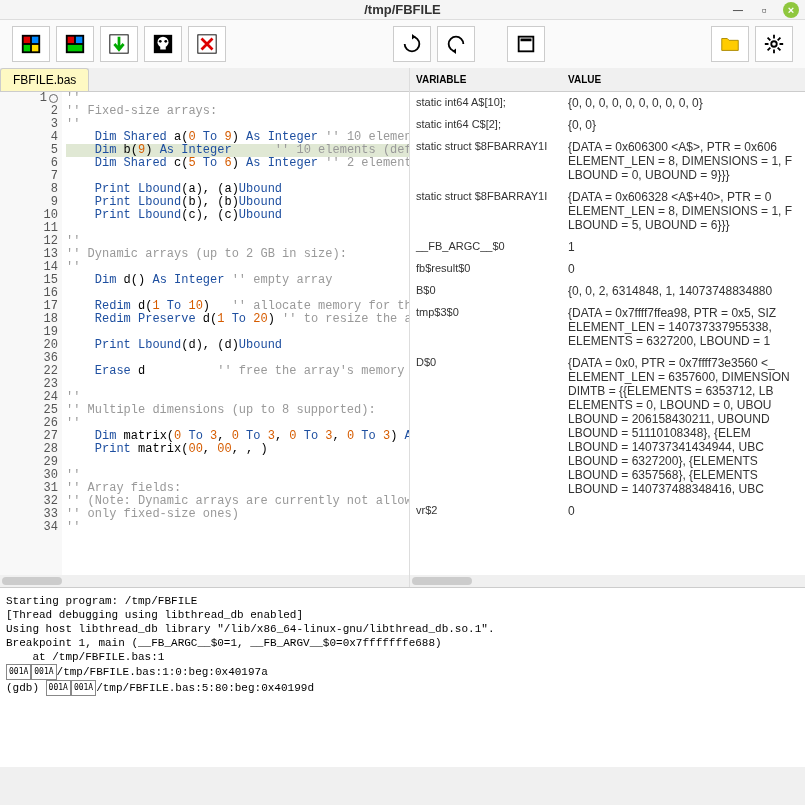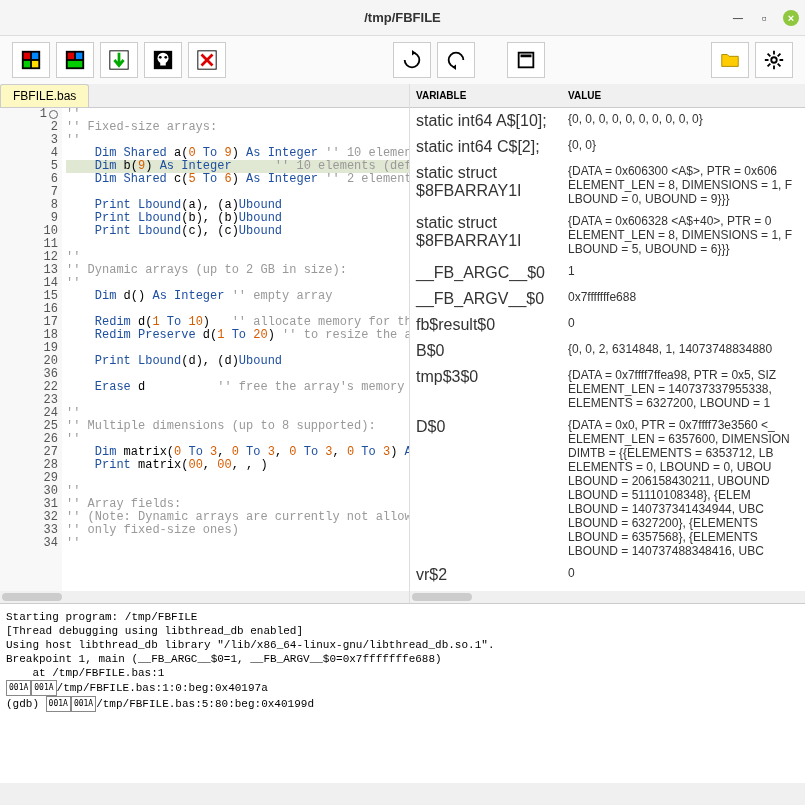--- a/index.html
+++ b/index.html
@@ -5,21 +5,21 @@
     * { margin: 0; padding: 0; box-sizing: border-box; }
     body {
       font-family: -apple-system, "Segoe UI", sans-serif;
       font-size: 12px;
       background: #f0f0f0;
       width: 805px;
       height: 805px;
       overflow: hidden;
     }
     .titlebar {
-      height: 36px;
+      height: 20px;
       background: #f5f5f5;
       display: flex;
       align-items: center;
       justify-content: center;
       position: relative;
       border-bottom: 1px solid #ddd;
     }
     .titlebar-title {
       font-weight: bold;
       font-size: 13px;
@@ -148,21 +148,21 @@
     .var-h-value { flex: 1; padding-left: 6px; }
     .var-body {
       flex: 1;
       overflow: hidden;
     }
     .var-row {
       display: flex;
       padding: 4px 0;
       align-items: flex-start;
     }
-    .var-name { width: 152px; padding-left: 6px; color: #333; word-wrap: break-word; font-size: 16px; }
+    .var-name { width: 152px; padding-left: 6px; color: #333; word-wrap: break-word; font-size: 11px; }
     .var-value { flex: 1; padding-left: 6px; color: #333; font-size: 12px; word-wrap: break-word; overflow: hidden; }
 
     .hscroll {
       height: 12px;
       background: #f0f0f0;
       position: relative;
     }
     .hscroll-thumb {
       position: absolute;
       left: 2px;
@@ -360,24 +360,20 @@
           <div class="var-name">static struct $8FBARRAY1I</div>
           <div class="var-value" style="white-space: pre-line;">{DATA = 0x606328 &lt;A$+40&gt;, PTR = 0
   ELEMENT_LEN = 8, DIMENSIONS = 1, F
     LBOUND = 5, UBOUND = 6}}}</div>
         </div>
         <div class="var-row">
           <div class="var-name">__FB_ARGC__$0</div>
           <div class="var-value" style="white-space: pre-line;">1</div>
         </div>
         <div class="var-row">
-          <div class="var-name">__FB_ARGV__$0</div>
-          <div class="var-value" style="white-space: pre-line;">0x7fffffffe688</div>
-        </div>
-        <div class="var-row">
           <div class="var-name">fb$result$0</div>
           <div class="var-value" style="white-space: pre-line;">0</div>
         </div>
         <div class="var-row">
           <div class="var-name">B$0</div>
           <div class="var-value" style="white-space: pre-line;">{0, 0, 2, 6314848, 1, 14073748834880</div>
         </div>
         <div class="var-row">
           <div class="var-name">tmp$3$0</div>
           <div class="var-value" style="white-space: pre-line;">{DATA = 0x7ffff7ffea98, PTR = 0x5, SIZ

